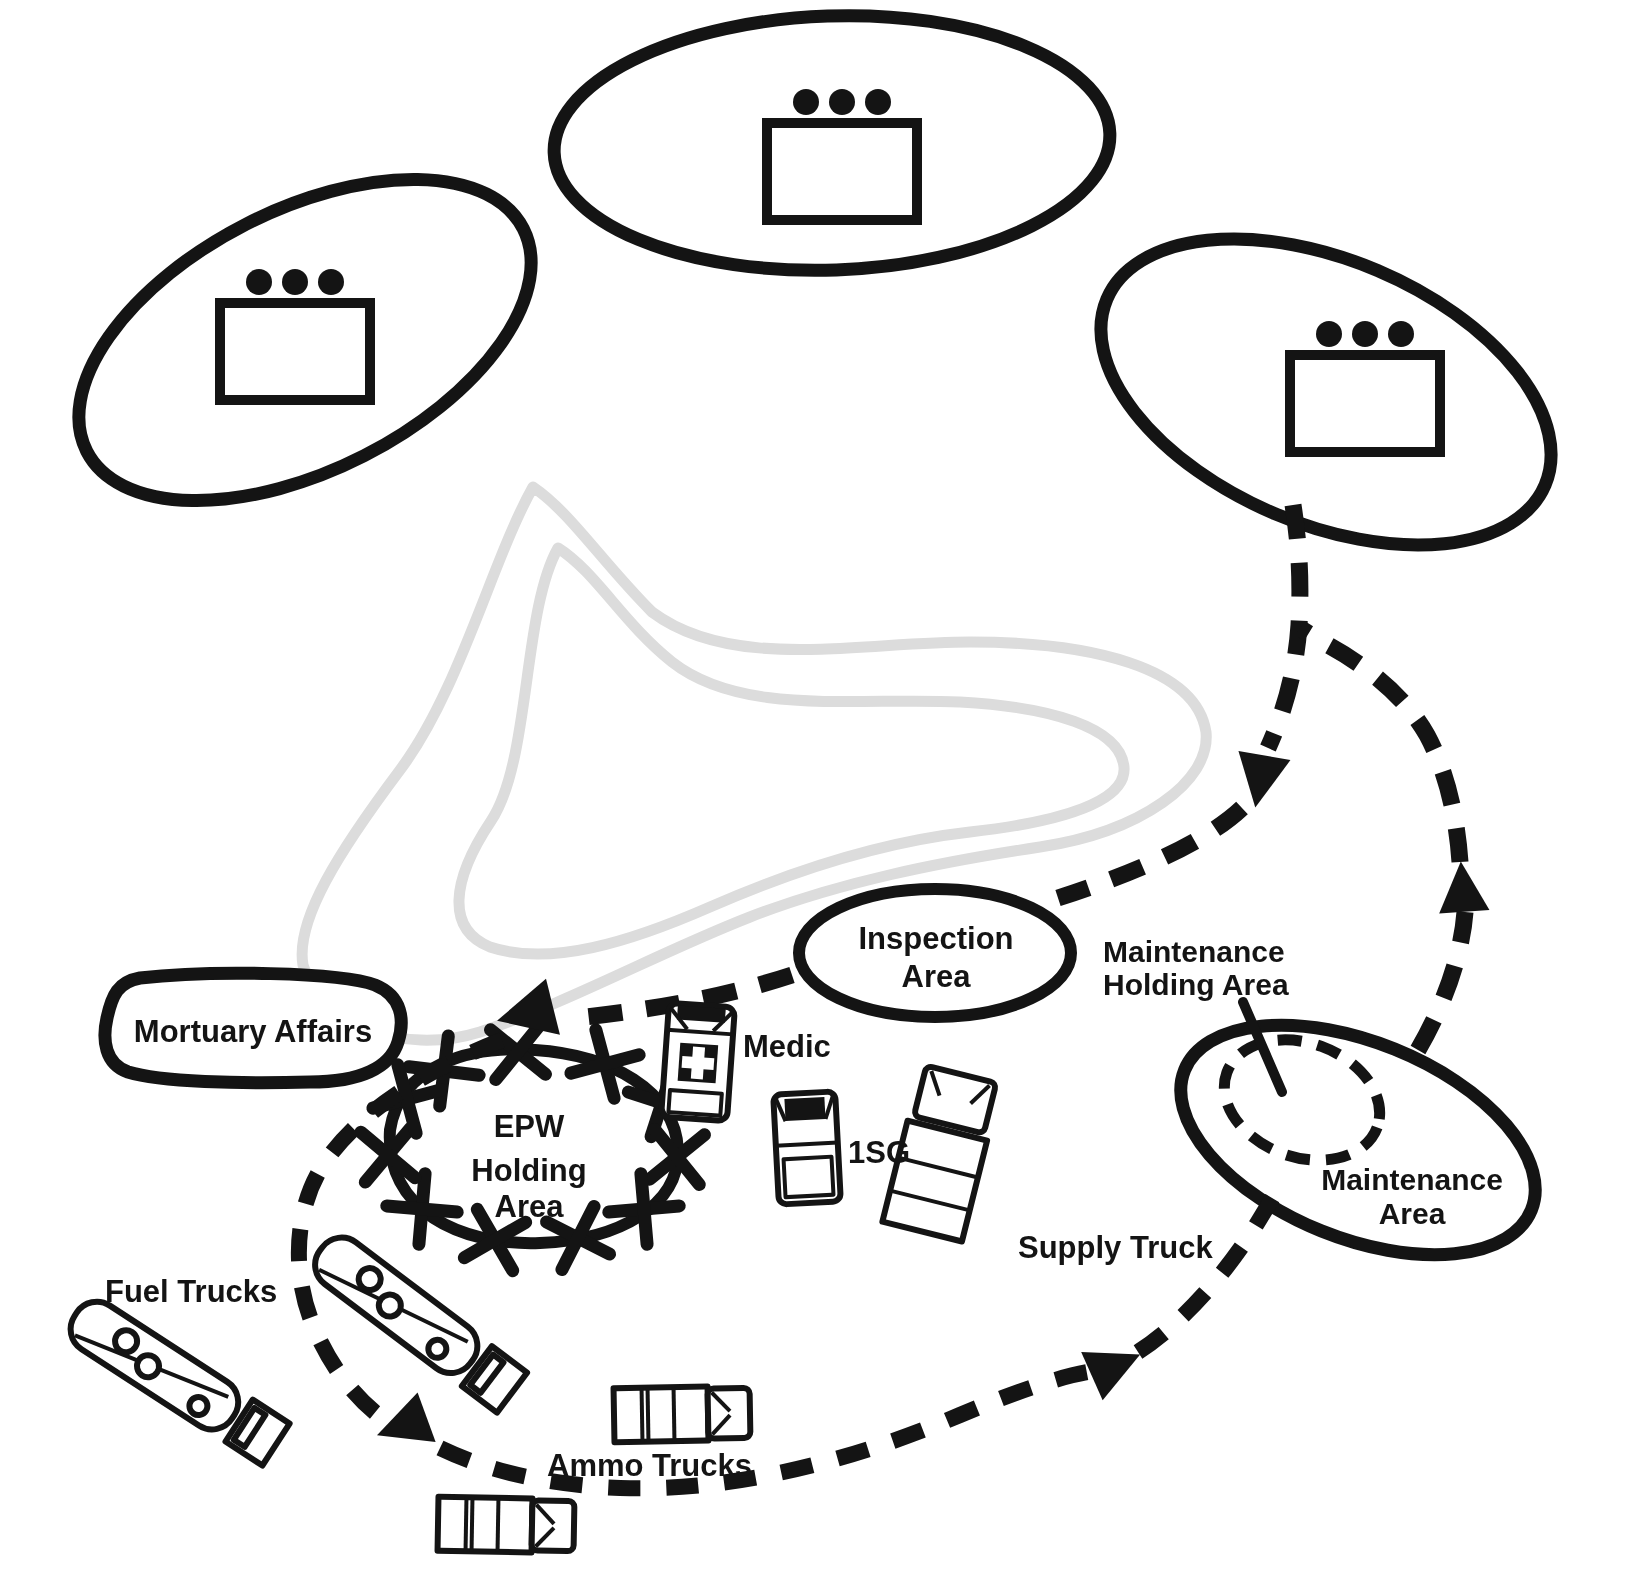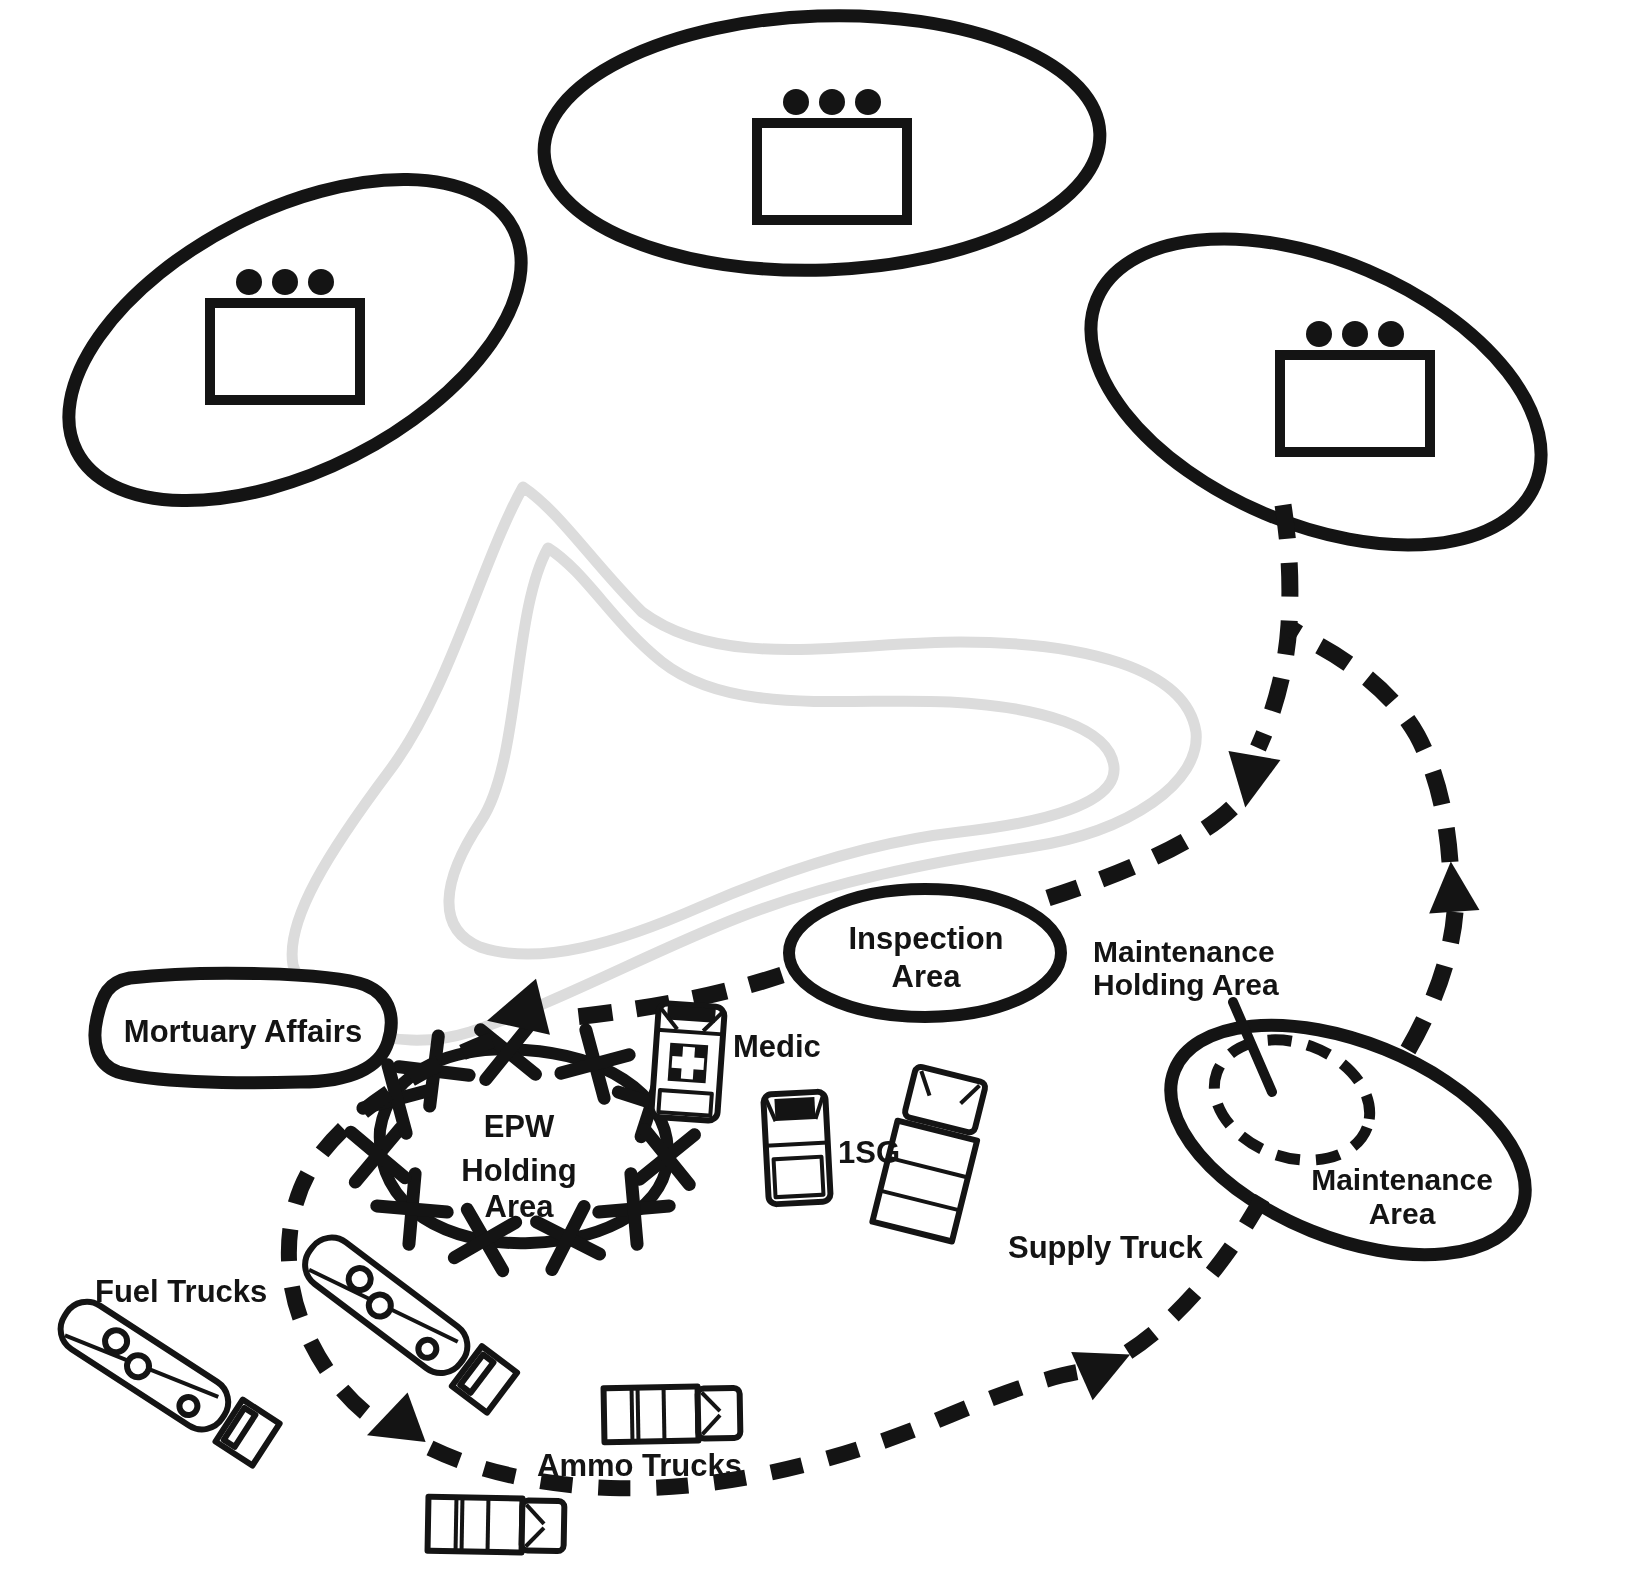--- a/index.html
+++ b/index.html
@@ -1,17 +1,17 @@
 <!DOCTYPE html>
 <html style="--ink: #141414; --contour: #dcdcdc; --bg: #ffffff;"><head>
 <meta charset="utf-8">
 <style>
   :root{ --ink:#141414; --contour:#dcdcdc; --bg:#ffffff; }
   html,body{margin:0;padding:0;background:var(--bg);}
-  .stage{width:1576px;height:1575px;position:relative;background:var(--bg);}
+  .stage{width:1576px;height:1575px;position:relative;background:var(--bg);padding-left:10px;}
   svg{display:block;}
   .area{fill:#fff;stroke:var(--ink);stroke-width:12;stroke-linejoin:round;}
   .area13{fill:#fff;stroke:var(--ink);stroke-width:13;stroke-linejoin:round;}
   .unit-ellipse{fill:none;stroke:var(--ink);stroke-width:13;}
   .sym{fill:#fff;stroke:var(--ink);stroke-width:10;}
   .dot{fill:var(--ink);stroke:none;}
   .contour{fill:none;stroke:var(--contour);stroke-width:11;stroke-linecap:round;stroke-linejoin:round;}
   .route{fill:none;stroke:var(--ink);stroke-width:17;stroke-dasharray:34 24;stroke-linecap:butt;}
   .route2{fill:none;stroke:var(--ink);stroke-width:16;stroke-dasharray:32 26;stroke-linecap:butt;}
   .dashed-area{fill:none;stroke:var(--ink);stroke-width:11;stroke-dasharray:24 16;}

